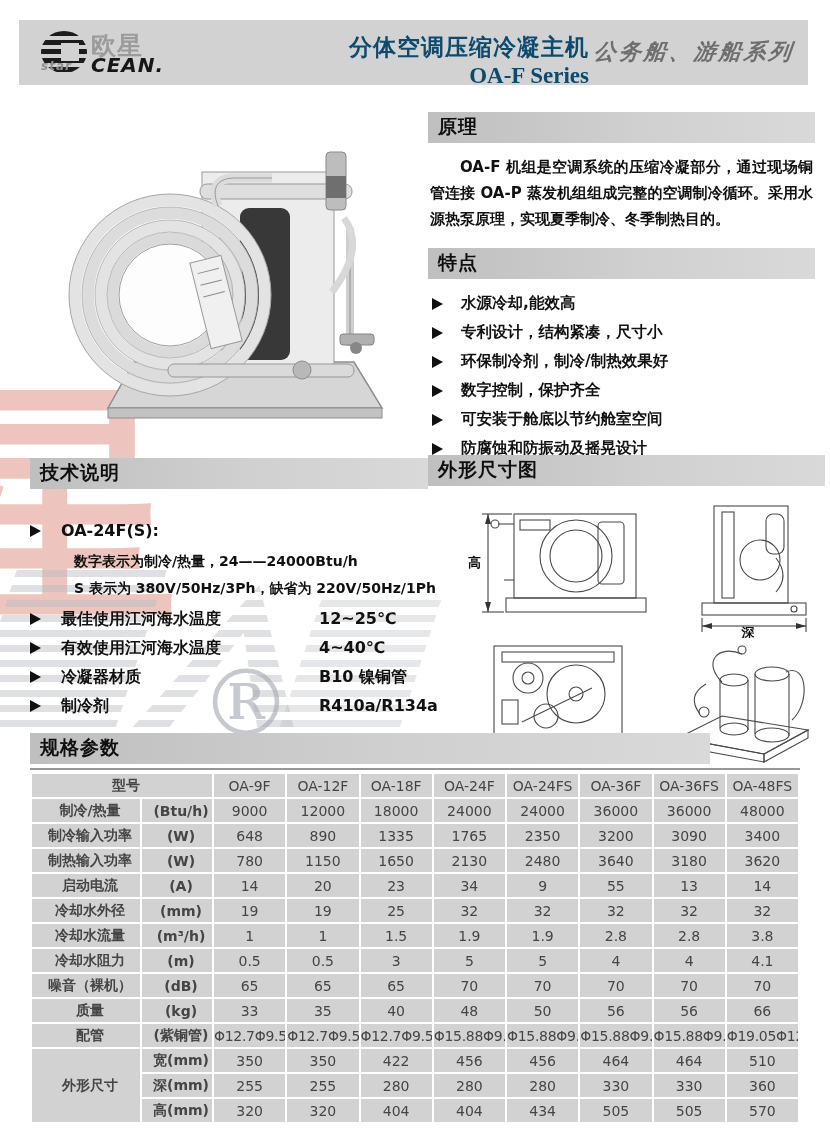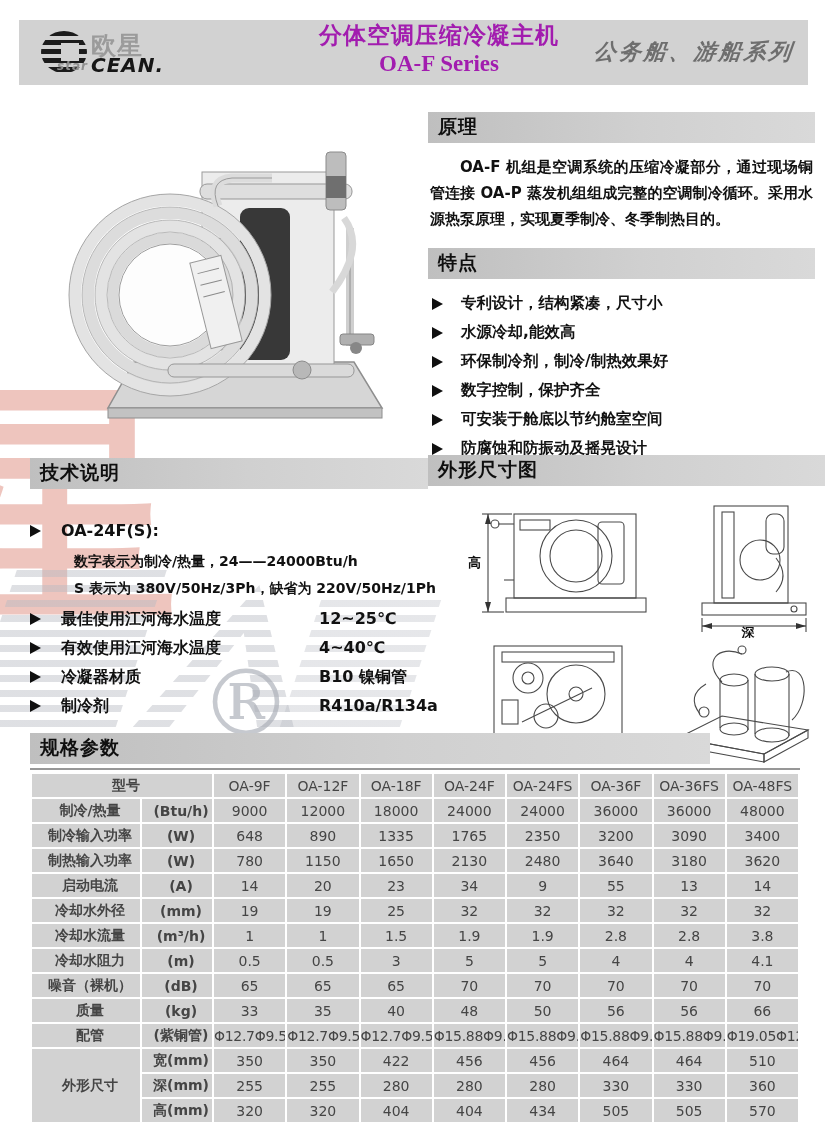--- a/index.html
+++ b/index.html
@@ -19,27 +19,27 @@
             font-family:"DejaVu Serif","Liberation Serif",serif; }
 
   .z { position:absolute; z-index:2; }
 
   
   .header-band { left:19px; top:20px; width:789px; height:65px; background:#d2d2d2; }
   .logo { position:absolute; left:22px; top:9px; width:150px; height:48px; }
   .logo-o { position:absolute; left:0; top:2px; width:46px; height:42px; border-radius:50%;
             background:repeating-linear-gradient(180deg,#1c1c1c 0 5px,#d2d2d2 5px 9px); }
   .logo-o-hole { position:absolute; left:20px; top:12px; width:18px; height:18px; background:#d2d2d2; }
-  .logo-star { position:absolute; left:16px; top:30px; font-size:12px; font-weight:700; font-style:italic;
+  .logo-star { position:absolute; left:0; top:30px; font-size:12px; font-weight:700; font-style:italic;
                color:#8f8f8f; letter-spacing:1px; }
   .logo-cn { position:absolute; left:50px; top:0px; font-size:25px; font-weight:700; color:#9b9b9b; letter-spacing:1px; }
   .logo-en { position:absolute; left:50px; top:24px; font-size:20px; font-weight:800; font-style:italic;
              color:#161616; letter-spacing:1px; }
-  .title-wrap { position:absolute; left:270px; top:0; width:300px; text-align:center;
-                font-family:"Liberation Serif","DejaVu Serif",serif; color:#a21caf; }
+  .title-wrap { position:absolute; left:270px; top:12px; width:300px; text-align:right;
+                font-family:"Liberation Serif","DejaVu Serif",serif; color:#0c4a6e; }
   .title-cn { font-size:23px; font-weight:700; letter-spacing:1px; }
   .title-en { font-size:23px; font-weight:700; }
   .series-label { position:absolute; right:14px; top:17px; font-size:22px; font-weight:700; font-style:italic;
                   color:#6e6e6e; letter-spacing:3px; transform:skewX(-6deg);
                   font-family:"Liberation Serif","DejaVu Serif",serif; }
 
   
   .bar { background:linear-gradient(to right,#bfbfbf,#d0d0d0 55%,#d9d9d9); color:#0f0f0f;
          font-size:19px; font-weight:700; padding:2px 10px 3px; letter-spacing:1px; }
 
@@ -147,25 +147,25 @@
     <circle cx="306" cy="238" r="6" fill="#878787"></circle>
   </svg>
 
   <div class="z right-col">
     <div class="bar">原理</div>
     <div class="principle-text">OA-F 机组是空调系统的压缩冷凝部分，通过现场铜管连接 OA-P 蒸发机组组成完整的空调制冷循环。采用水源热泵原理，实现夏季制冷、冬季制热目的。</div>
     <div class="bar">特点</div>
     <div class="features-list" id="features-list">
         <div class="feat-row">
           <span class="tri"></span>
+          <span>水源冷却,能效高</span>
+        </div>
+        <div class="feat-row">
+          <span class="tri"></span>
           <span>专利设计，结构紧凑，尺寸小</span>
-        </div>
-        <div class="feat-row">
-          <span class="tri"></span>
-          <span>水源冷却,能效高</span>
         </div>
         <div class="feat-row">
           <span class="tri"></span>
           <span>环保制冷剂，制冷/制热效果好</span>
         </div>
         <div class="feat-row">
           <span class="tri"></span>
           <span>数字控制，保护齐全</span>
         </div>
         <div class="feat-row">

